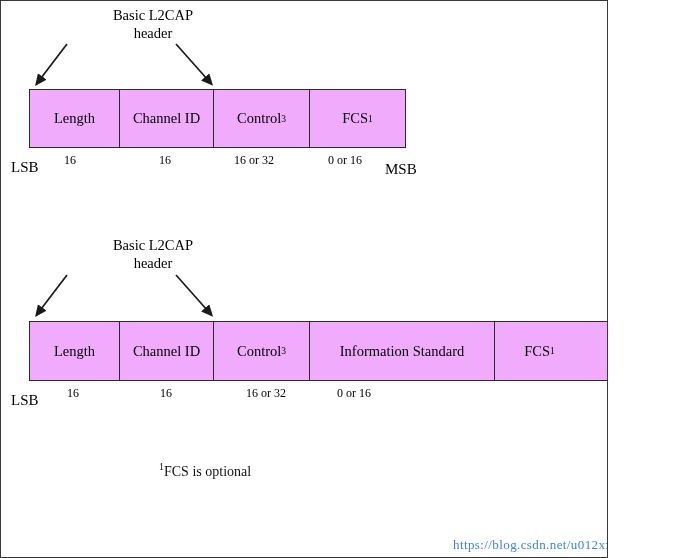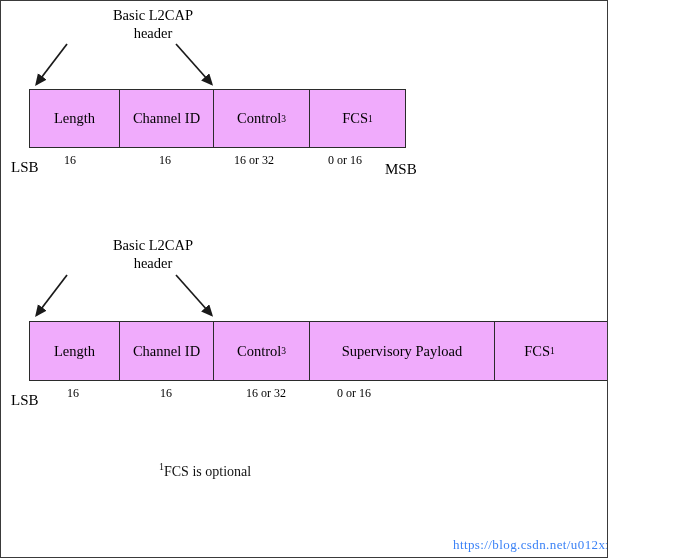--- a/index.html
+++ b/index.html
@@ -171,21 +171,21 @@
       <span>Length</span>
     </div>
     <div class="cell" style="width:94px;">
       <span>Channel ID</span>
     </div>
     <div class="cell" style="width:96px;">
       <span>Control</span>
         <sup>3</sup>
     </div>
     <div class="cell" style="width:185px;">
-      <span>Supervisory Payload</span>
+      <span>Information Standard</span>
     </div>
     <div class="cell" style="width:89px;">
       <span>FCS</span>
         <sup>1</sup>
     </div>
   </div>
 
   <div class="abs endlabel" style="left:10px; top:391px;">LSB</div>
   <div class="abs bitlabel" style="left:66px; top:385px;">16</div>
   <div class="abs bitlabel" style="left:159px; top:385px;">16</div>

